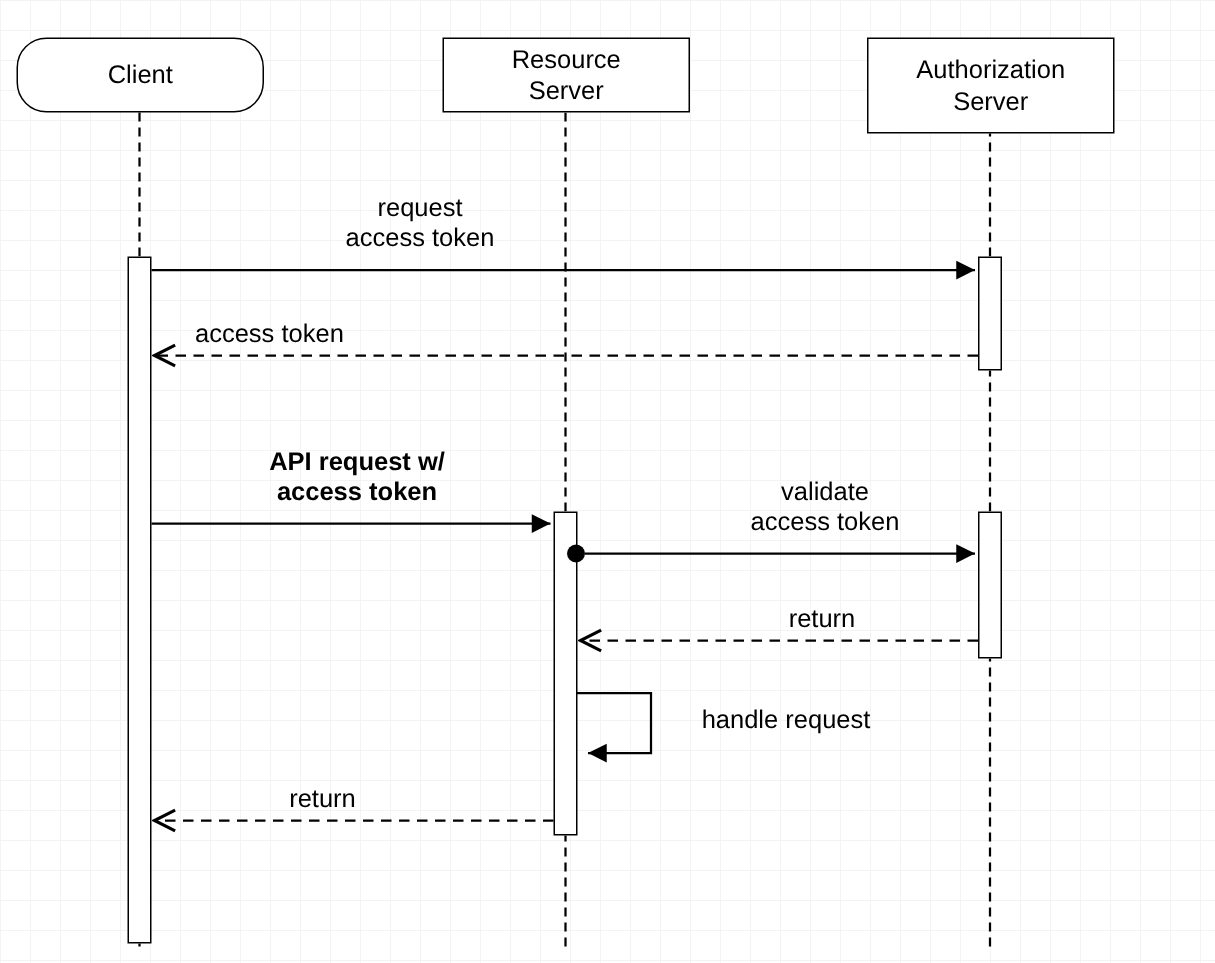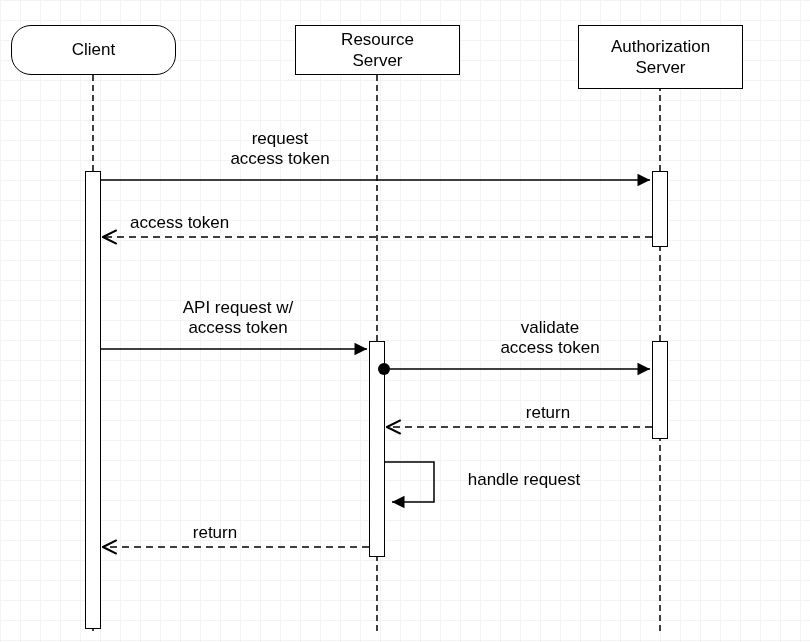--- a/index.html
+++ b/index.html
@@ -103,17 +103,17 @@
 
   <line x1="652" y1="427" x2="387" y2="427" stroke="#000" stroke-width="1.5" stroke-dasharray="7 5" marker-end="url(#arrow-open)"></line>
 
   <path d="M 384 462 L 434 462 L 434 502 L 392 502" fill="none" stroke="#000" stroke-width="1.5" marker-end="url(#arrow-solid)"></path>
 
   <line x1="369" y1="547" x2="103" y2="547" stroke="#000" stroke-width="1.5" stroke-dasharray="7 5" marker-end="url(#arrow-open)"></line>
 </svg>
 
 <div class="msg-label" style="left:180px; top:129px; width:200px;">request<br>access token</div>
 <div class="msg-label" style="left:130px; top:213px; width:200px; text-align:left;">access token</div>
-<div class="msg-label" style="left:118px; top:298px; width:240px;">API request w/<br>access token</div>
+<div class="msg-label" style="left:118px; top:298px; width:240px;font-weight:bold;">API request w/<br>access token</div>
 <div class="msg-label" style="left:450px; top:318px; width:200px;text-align:center;">validate<br>access token</div>
 <div class="msg-label" style="left:498px; top:403px; width:100px;">return</div>
 <div class="msg-label" style="left:444px; top:470px; width:160px; text-align:center;">handle request</div>
 <div class="msg-label" style="left:165px; top:523px; width:100px;">return</div>
 
 </body></html>

